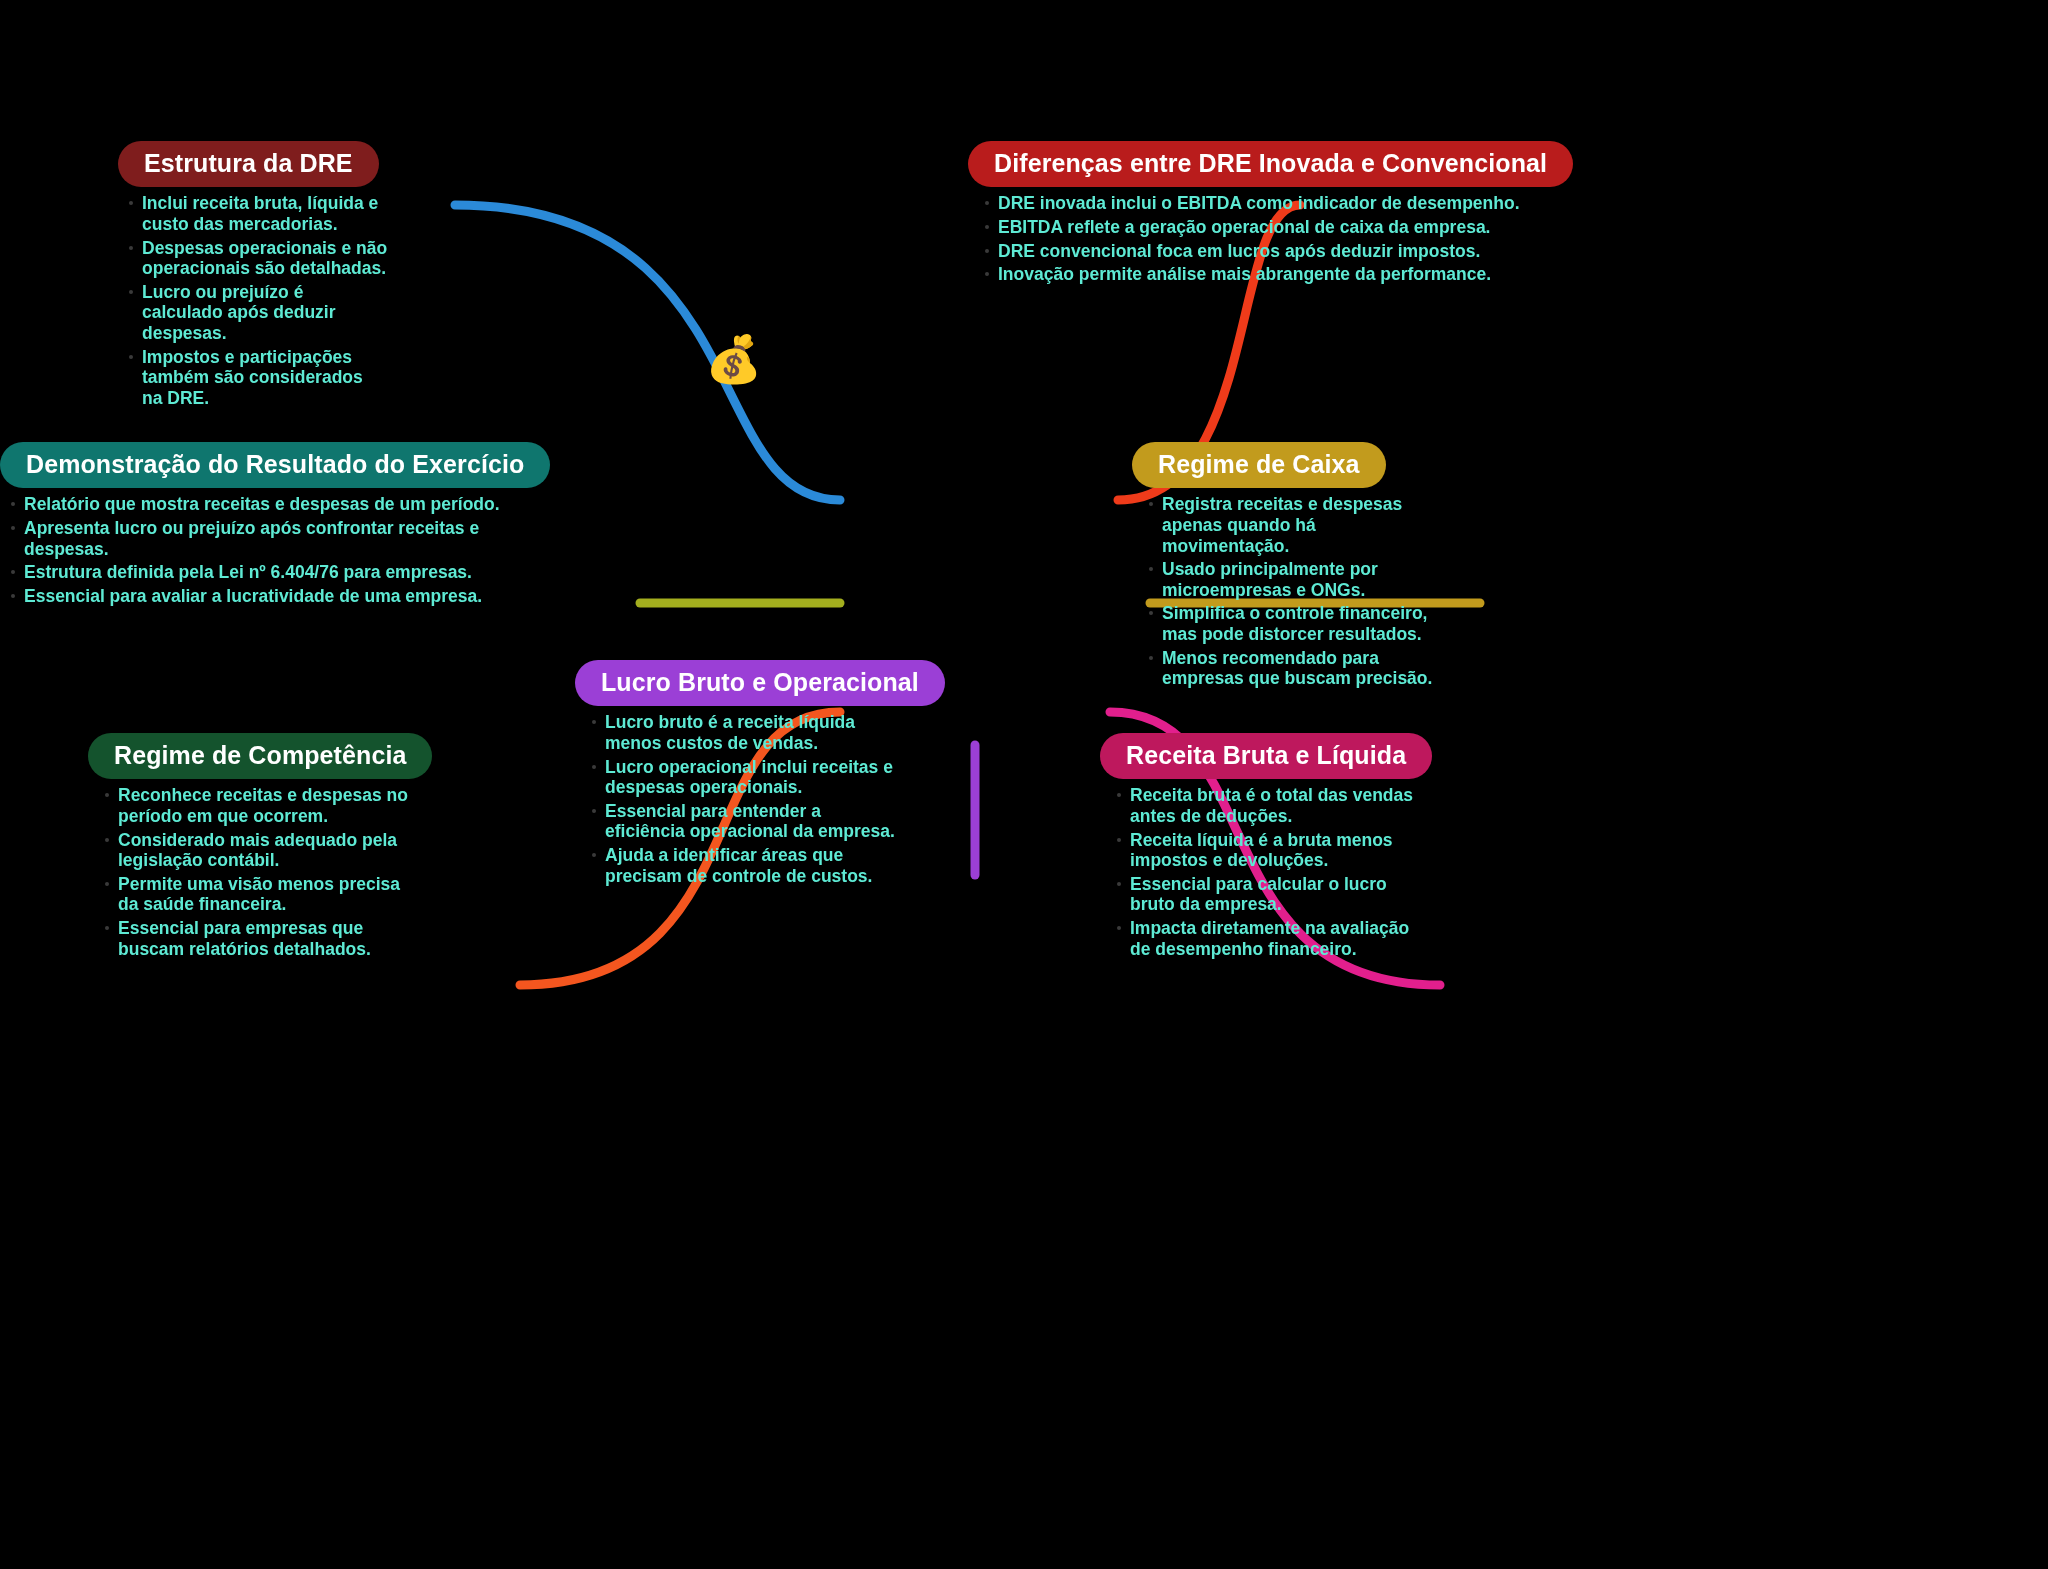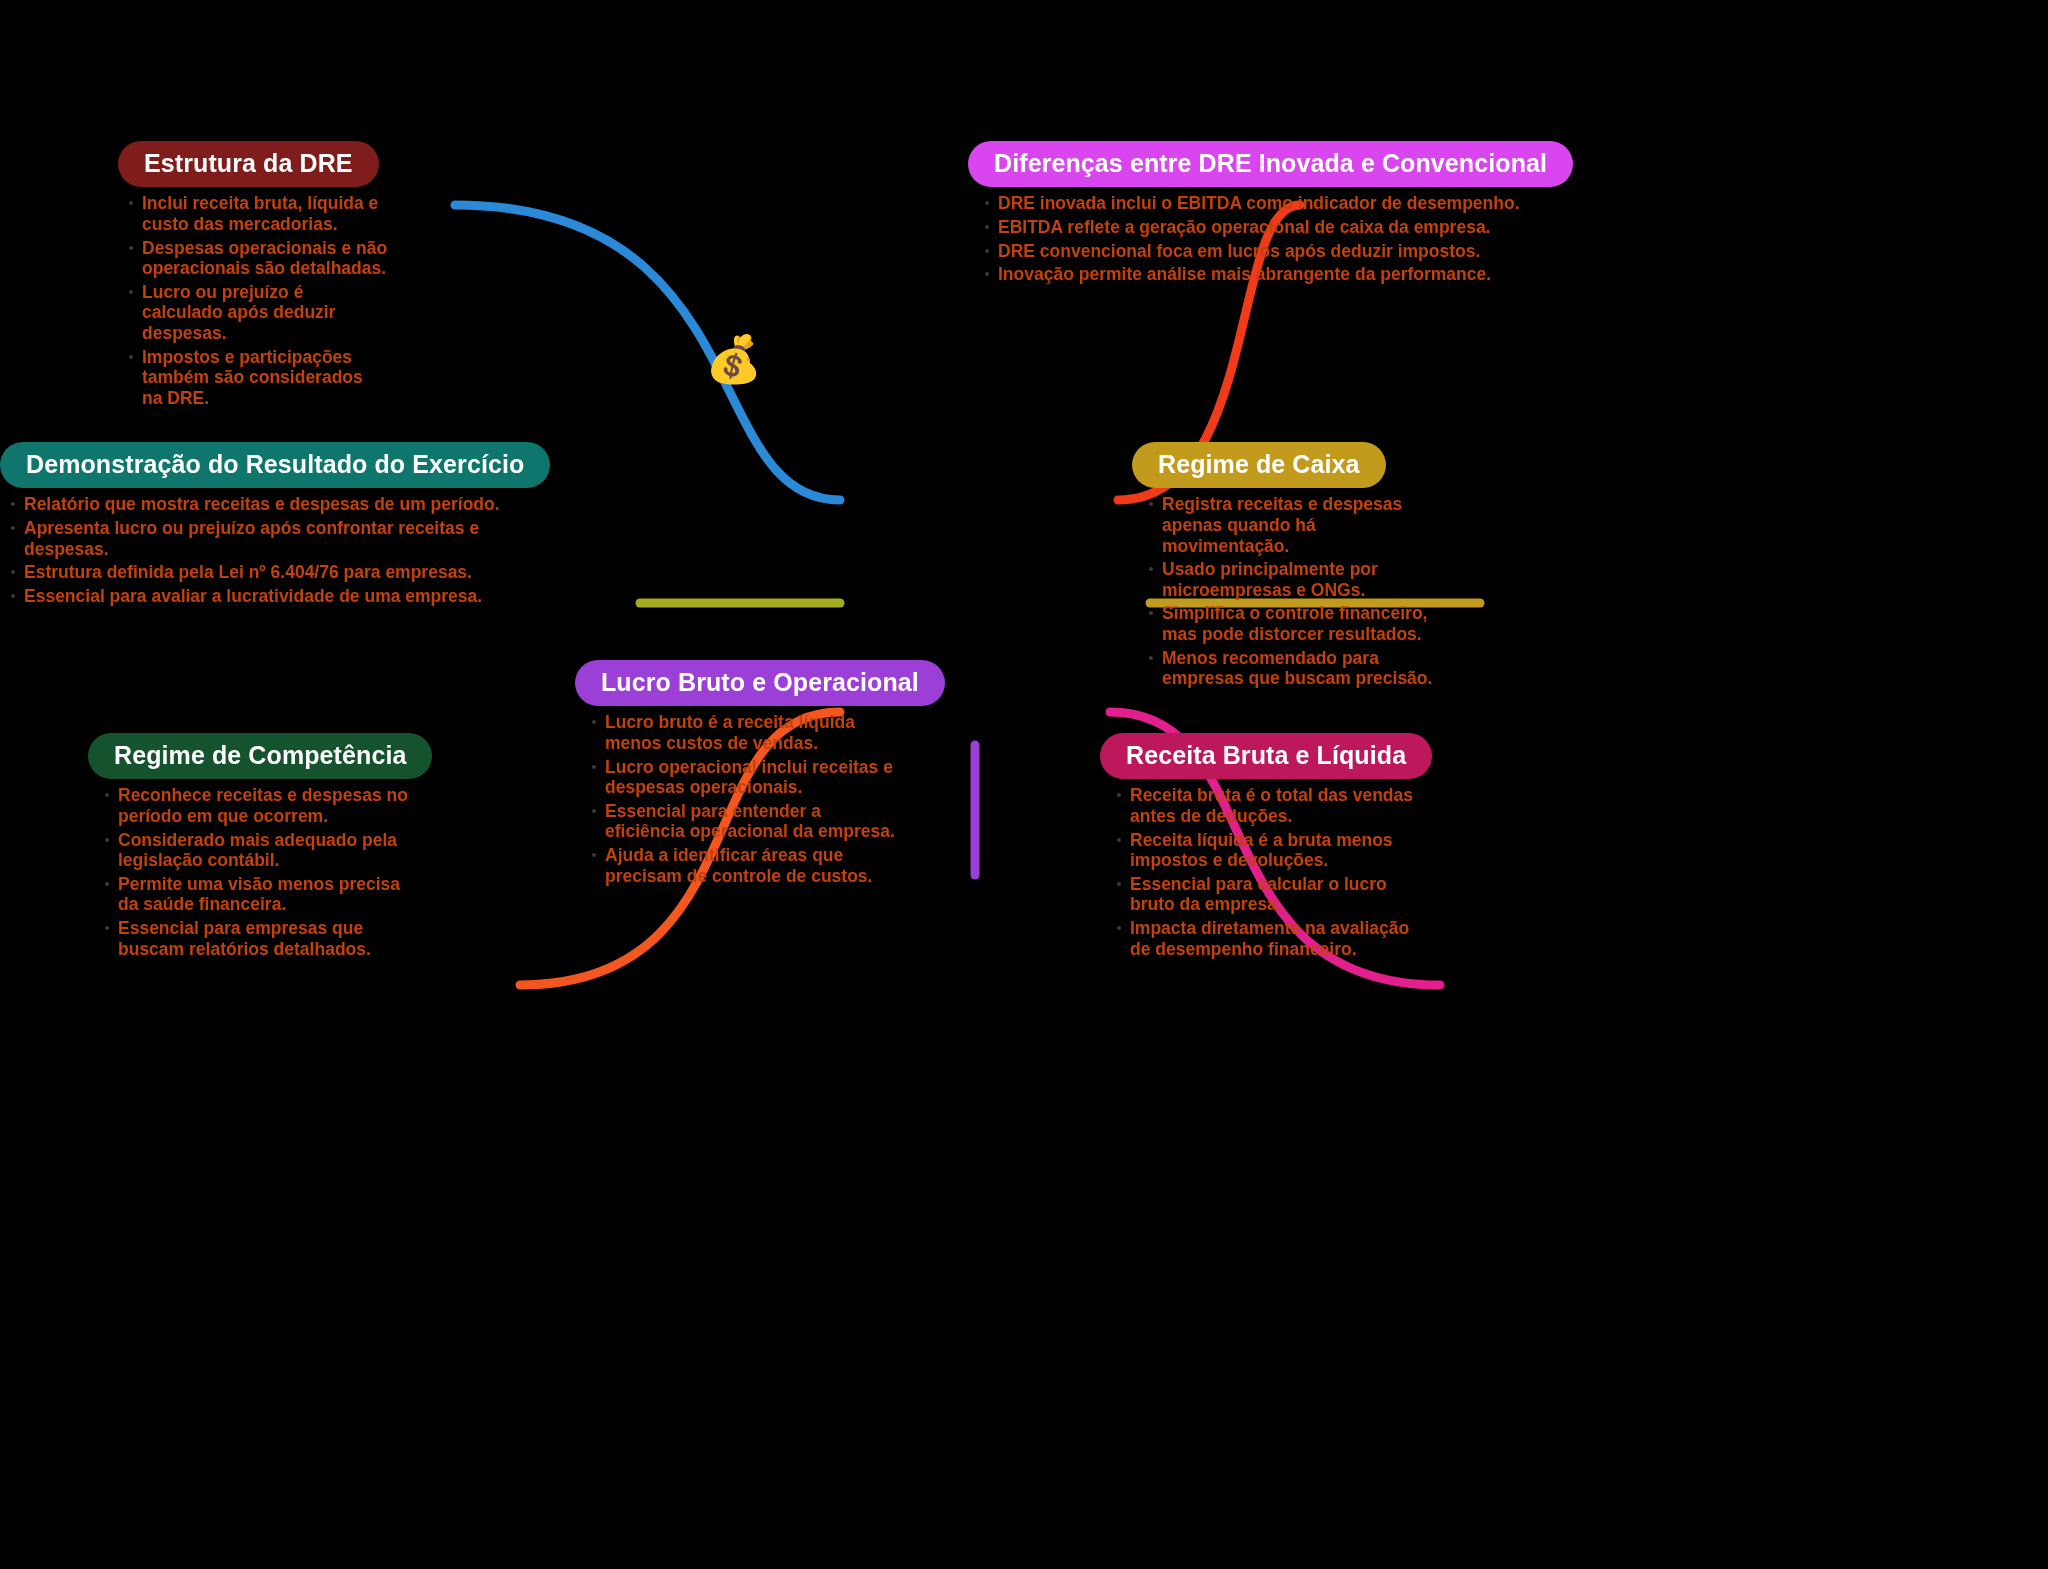--- a/index.html
+++ b/index.html
@@ -6,21 +6,21 @@
   body{width:2048px;height:1569px;position:relative;overflow:hidden;
        font-family:"Liberation Sans",sans-serif;}
   #canvas{position:absolute;inset:0;width:2048px;height:1569px;}
   svg.links{position:absolute;left:0;top:0;width:2048px;height:1569px;pointer-events:none;}
 
   .node{position:absolute;}
   .pill{display:inline-block;border-radius:999px;color:#fff;font-weight:bold;
         font-size:25px;letter-spacing:.1px;padding:9px 26px 11px 26px;white-space:nowrap;
         line-height:1.05;}
   .bullets{list-style:none;margin:6px 0 0 0;padding:0;}
-  .bullets li{position:relative;color:#c2410c;font-weight:bold;font-size:17.5px;
+  .bullets li{position:relative;color:#5eead4;font-weight:bold;font-size:17.5px;
         line-height:1.18;margin-bottom:3px;padding-left:16px;}
   .bullets li:before{content:"";position:absolute;left:3px;top:8px;width:4px;height:4px;
         border-radius:50%;background:#3a3a3a;}
 
   
   #n-estrutura{left:118px;top:141px;width:300px;}
   #n-estrutura .bullets{margin-left:8px;width:262px;}
 
   #n-diferencas{left:968px;top:141px;width:700px;}
   #n-diferencas .bullets{margin-left:14px;width:560px;}
@@ -71,21 +71,21 @@
     <div class="pill" style="background:#7f1d1d">Estrutura da DRE</div>
     <ul class="bullets">
       <li>Inclui receita bruta, líquida e custo das mercadorias.</li>
       <li>Despesas operacionais e não operacionais são detalhadas.</li>
       <li>Lucro ou prejuízo é calculado após deduzir despesas.</li>
       <li>Impostos e participações também são considerados na DRE.</li>
     </ul>
   </div>
 
   <div class="node" id="n-diferencas">
-    <div class="pill" style="background:#d946ef">Diferenças entre DRE Inovada e Convencional</div>
+    <div class="pill" style="background:#b91c1c">Diferenças entre DRE Inovada e Convencional</div>
     <ul class="bullets">
       <li>DRE inovada inclui o EBITDA como indicador de desempenho.</li>
       <li>EBITDA reflete a geração operacional de caixa da empresa.</li>
       <li>DRE convencional foca em lucros após deduzir impostos.</li>
       <li>Inovação permite análise mais abrangente da performance.</li>
     </ul>
   </div>
 
   <div class="node" id="n-dre">
     <div class="pill" style="background:#0f766e">Demonstração do Resultado do Exercício</div>

